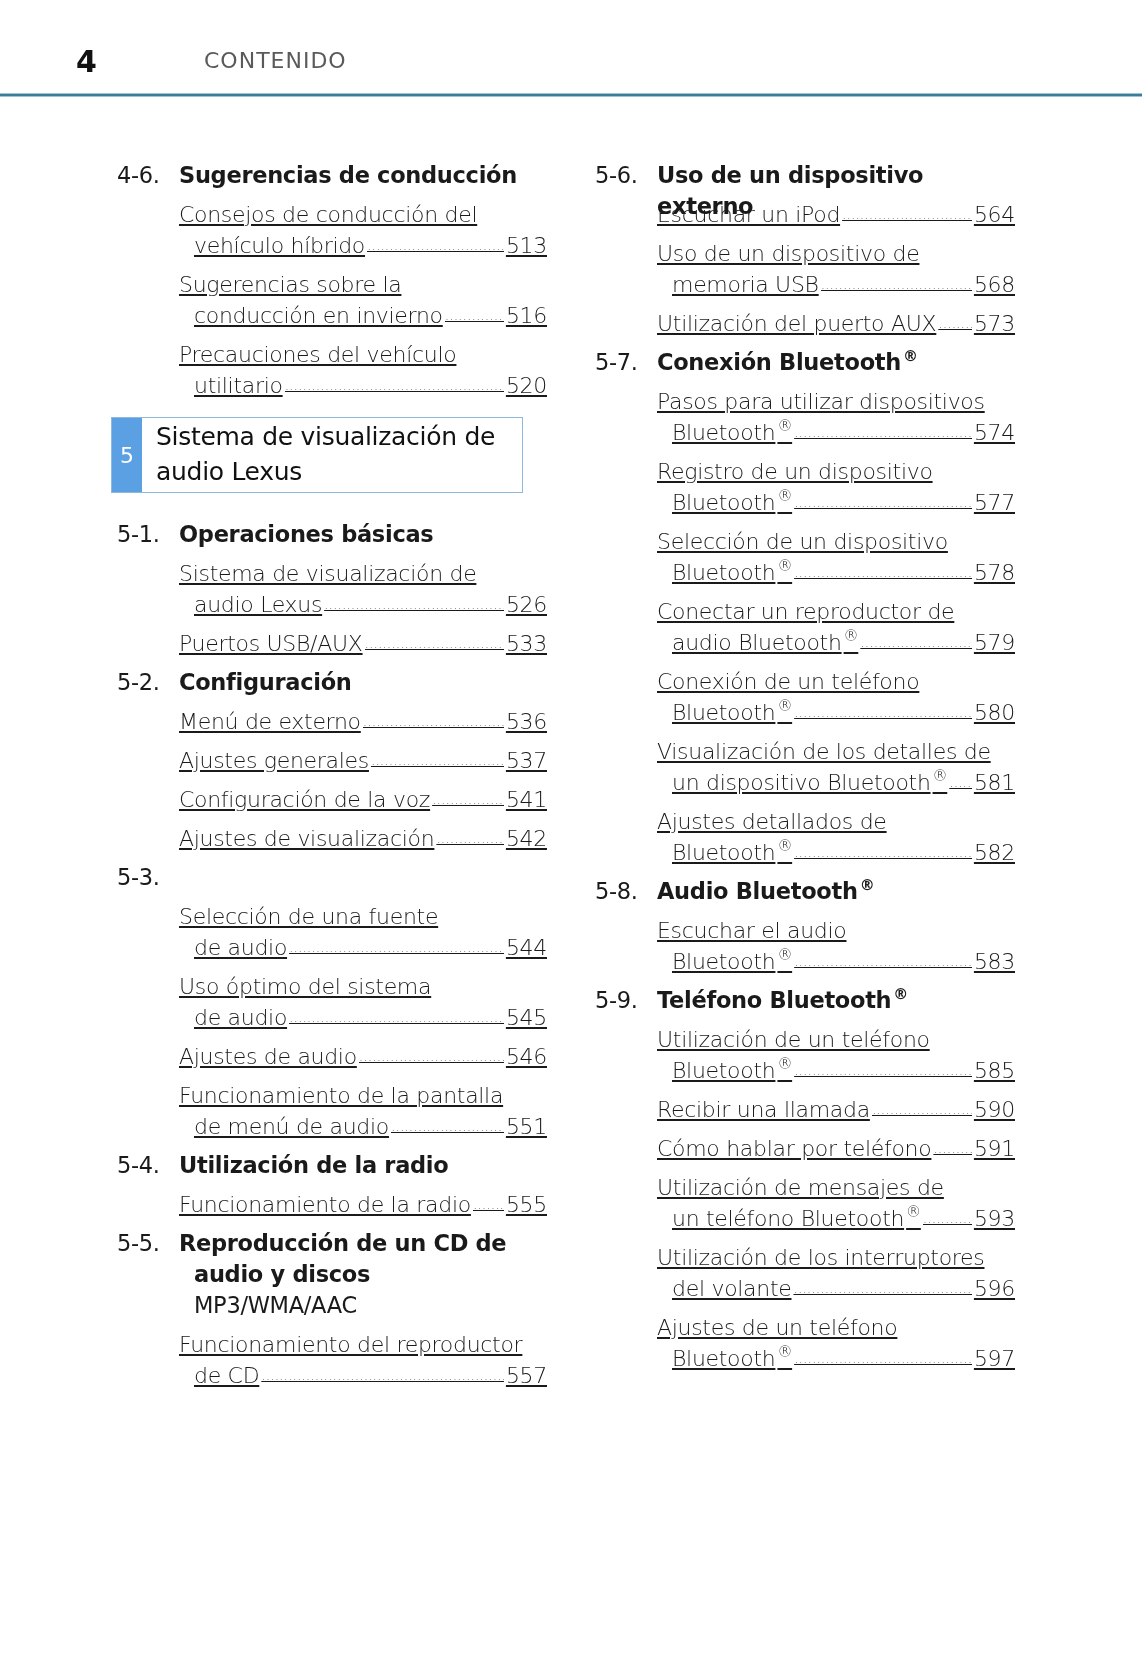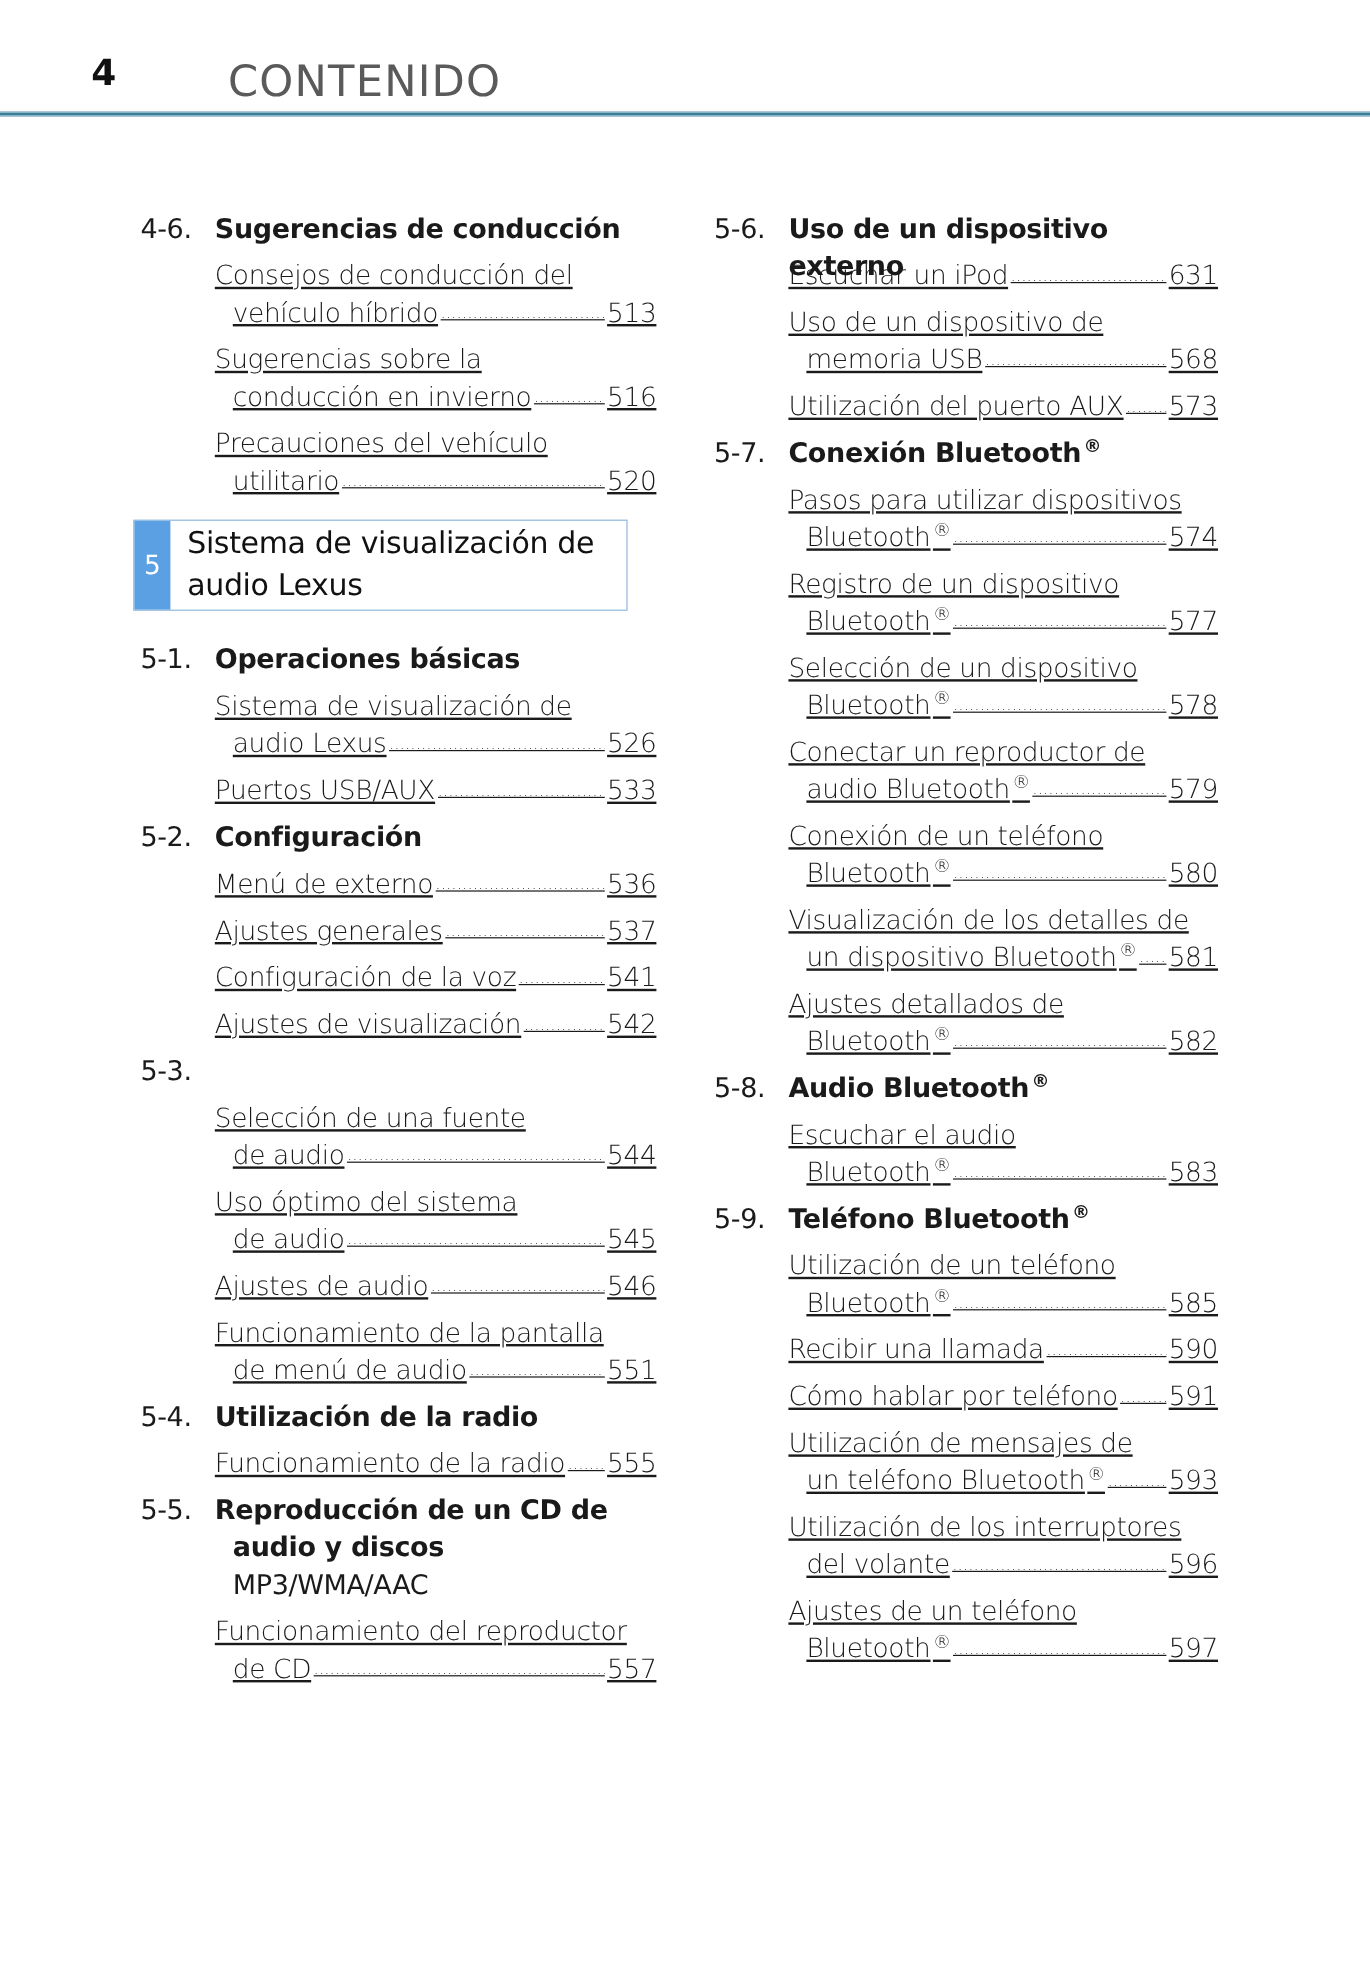--- a/index.html
+++ b/index.html
@@ -1,22 +1,22 @@
 <!DOCTYPE html>
 <html><head>
 <meta charset="utf-8">
 <style>
   html, body { margin:0; padding:0; background:#ffffff; }
   body { width:1142px; height:1654px; position:relative; overflow:hidden; font-family:"Liberation Sans", sans-serif; color:#1a1a1a; }
   .header { position:absolute; left:0; top:0; width:1142px; height:100px; }
   .page-num { position:absolute; left:76px; top:44px; font-size:30px; font-weight:bold; color:#111; font-family:"DejaVu Sans", sans-serif; }
-  .section-title { position:absolute; left:190px; top:48px; font-size:36px; color:#5a5a5a; letter-spacing:1px; font-family:"DejaVu Sans", sans-serif; font-weight:normal; }
+  .section-title { position:absolute; left:204px; top:48px; font-size:22px; color:#5a5a5a; letter-spacing:1px; font-family:"DejaVu Sans", sans-serif; font-weight:normal; }
   .header-rule { position:absolute; left:0; top:93px; width:1142px; height:4px; background:#3a7f96; border-top:1px solid #9cc4d2; border-bottom:1px solid #9cc4d2; box-sizing:border-box; }
 
-  .col { position:absolute; top:176px; width:430px; }
+  .col { position:absolute; top:160px; width:430px; }
   .col.left { left:117px; }
   .col.right { left:595px; width:420px; }
 
   .sec { position:relative; margin:0; }
   .sec-head { display:flex; font-size:22.5px; font-weight:bold; color:#1a1a1a; line-height:31px; height:31px; margin-bottom:8px; font-family:"DejaVu Sans", sans-serif; letter-spacing:-0.3px; }
   .sec-head .num { width:62px; flex:none; font-weight:normal; }
   .sec-head .multi { line-height:31px; }
   .sec-head.tall { height:auto; }
   .entry { margin-left:62px; font-size:22px; line-height:31px; color:#1a1a1a; margin-bottom:8px; font-family:"DejaVu Sans", sans-serif; font-weight:300; letter-spacing:-0.3px;text-decoration:underline; }
   .entry .l1 { display:block; white-space:nowrap; }
@@ -214,21 +214,21 @@
 
   <div class="sec">
     <div class="sec-head">
       <span class="num">5-6.</span>
       <span>Uso de un dispositivo externo</span>
     </div>
     <div class="entry">
       <span class="single">
           <span class="txt">Escuchar un iPod</span>
           <span class="dots"></span>
-          <span class="pg">631</span>
+          <span class="pg">564</span>
         </span>
     </div>
     <div class="entry">
       <span class="l1">Uso de un dispositivo de</span>
       <span class="l2">
           <span class="txt">memoria USB</span>
           <span class="dots"></span>
           <span class="pg">568</span>
         </span>
     </div>

